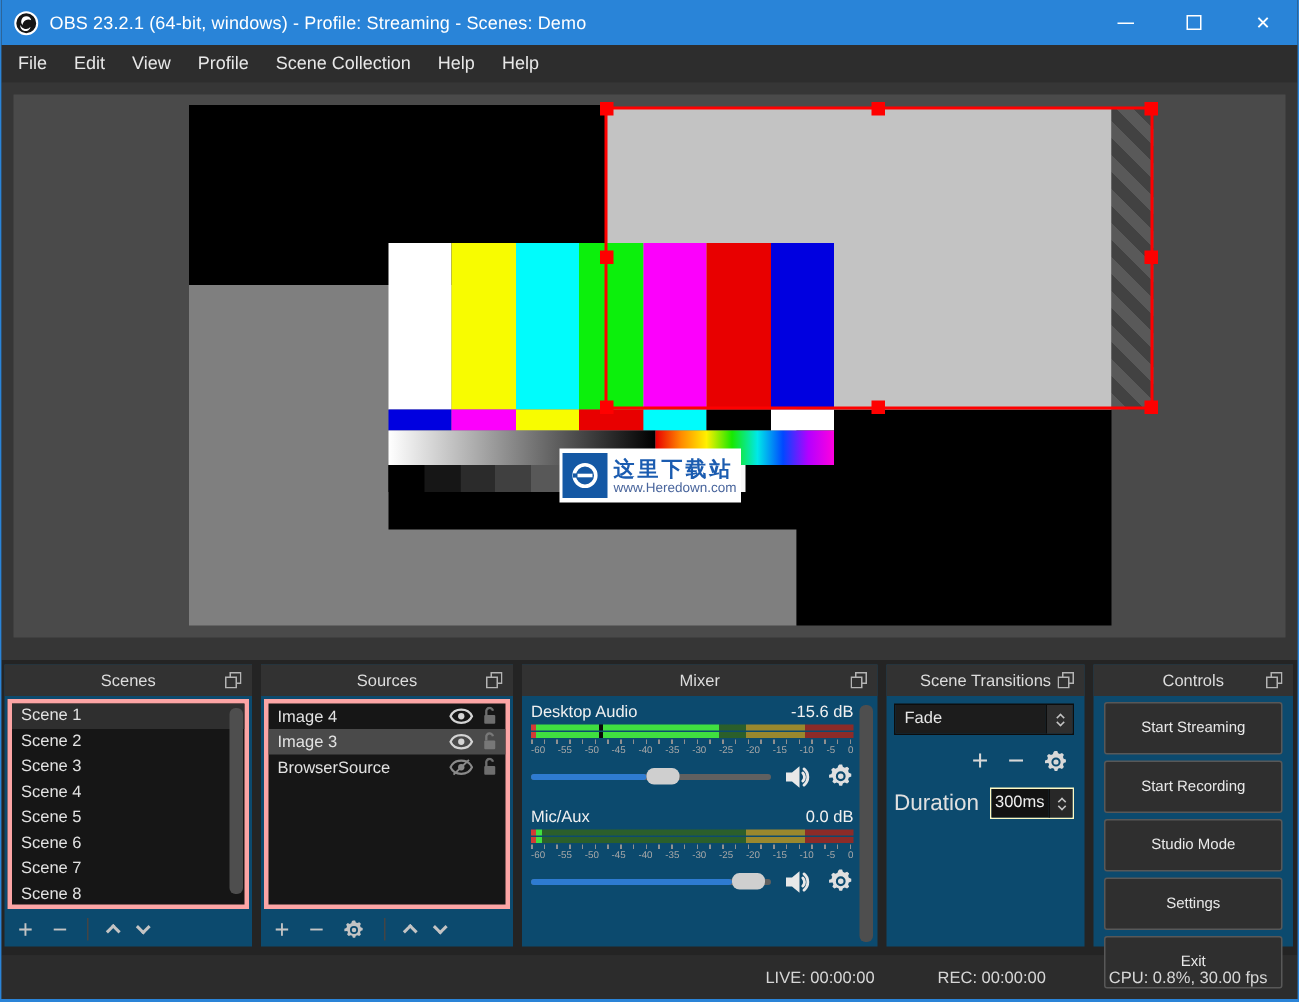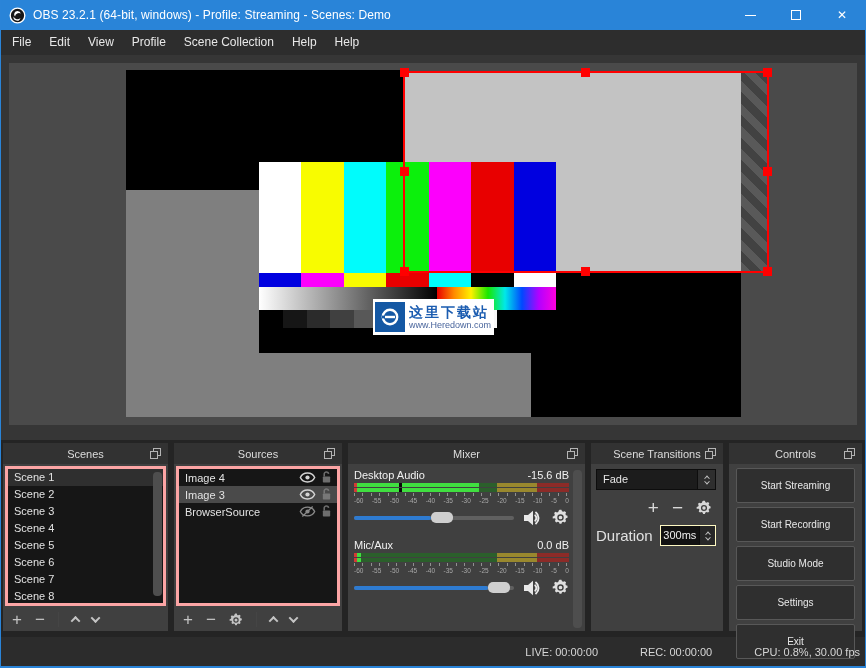--- a/index.html
+++ b/index.html
@@ -43,21 +43,21 @@
   .wm-texts{ padding-left:4px; line-height:1; overflow:hidden;}
   .wm-title{ color:#1b5cb0; font-size:14px; font-weight:bold; letter-spacing:2px; white-space:nowrap;}
   .wm-url{ color:#49659c; font-size:9px; margin-top:2px; white-space:nowrap;}
   .selection{ left:394px; top:8px; width:366px; height:202px; border:2px solid #ff0000; z-index:5;}
   .handle{ position:absolute; width:9px; height:9px; background:#f00; z-index:6;}
   .h-tl{ left:-5px; top:-5px;} .h-tm{ left:calc(50% - 5px); top:-5px;} .h-tr{ right:-5px; top:-5px;}
   .h-ml{ left:-5px; top:calc(50% - 5px);} .h-mr{ right:-5px; top:calc(50% - 5px);}
   .h-bl{ left:-5px; bottom:-5px;} .h-bm{ left:calc(50% - 5px); bottom:-5px;} .h-br{ right:-5px; bottom:-5px;}
   
   .dock{ height:197px; background:#242424; display:flex; padding:3px 2px 6px 2px; gap:6px;}
-  .panel{ background:#404040; display:flex; flex-direction:column; }
+  .panel{ background:#0c4a6e; display:flex; flex-direction:column; }
   .p-scenes{ width:165px;} .p-sources{ width:168px;} .p-mixer{ width:237px;}
   .p-trans{ width:132px;} .p-controls{ width:133px;}
   .p-head{ height:21px; background:#323232; display:flex; align-items:center; justify-content:center; position:relative; flex:0 0 auto;}
   .p-title{ color:#dcdcdc; font-size:11px;}
   .float-ico{ position:absolute; right:7px; top:5px; width:11px; height:11px;}
   .list{ position:relative; margin:2px; height:146px; background:#161616; border:3px solid #fca5a5; overflow:hidden;}
   .row{ height:17px; line-height:17px; color:#e2e2e2; font-size:11px; padding-left:6px; white-space:nowrap;}
   .row.sel{ background:#2f2f2f;}
   .srow{ height:17px; display:flex; align-items:center; color:#e2e2e2; font-size:11px; padding:0 5px 0 6px;}
   .srow.sel{ background:#4a4a4a; }
@@ -99,21 +99,21 @@
   .spinbox{ display:flex; height:21px; flex:1; border:1px solid #fef9c3;}
   .spin-val{ flex:1; background:#121212; color:#eee; font-size:11px; line-height:19px; text-align:center;}
   .spin-arrows{ width:16px; background:#282828; border-left:1px solid #0d0d0d; display:flex; flex-direction:column; align-items:center; justify-content:center; gap:2px;}
   
   .ctl-body{ padding:4px 7px;}
   .btn{ width:100%; height:35px; margin-bottom:4px; background:#2f2f2f; border:1px solid #585858; border-radius:2px;
         color:#e8e8e8; font-size:10px; display:flex; align-items:center; justify-content:center;}
   
   .statusbar{ height:29px; background:#2c2c2c; display:flex; align-items:center; justify-content:flex-end; color:#d6d6d6; font-size:11px;}
   .statusbar span{ margin-right:42px;}
-  .statusbar span:last-child{ margin-right:5px;}
+  .statusbar span:last-child{ margin-right:20px;}
 </style>
 </head>
 <body>
 
 <div class="window">
 
   <div class="titlebar">
     <svg class="obs-logo" viewBox="0 0 20 20">
       <circle cx="10" cy="10" r="8.6" fill="#161616" stroke="#fff" stroke-width="1.6"></circle>
       <path d="M10 4.6a4 4 0 0 1 3.9 3.1 4.6 4.6 0 0 0-6.8 3.6 4 4 0 0 1 2.9-6.7z" fill="#fff"></path>

